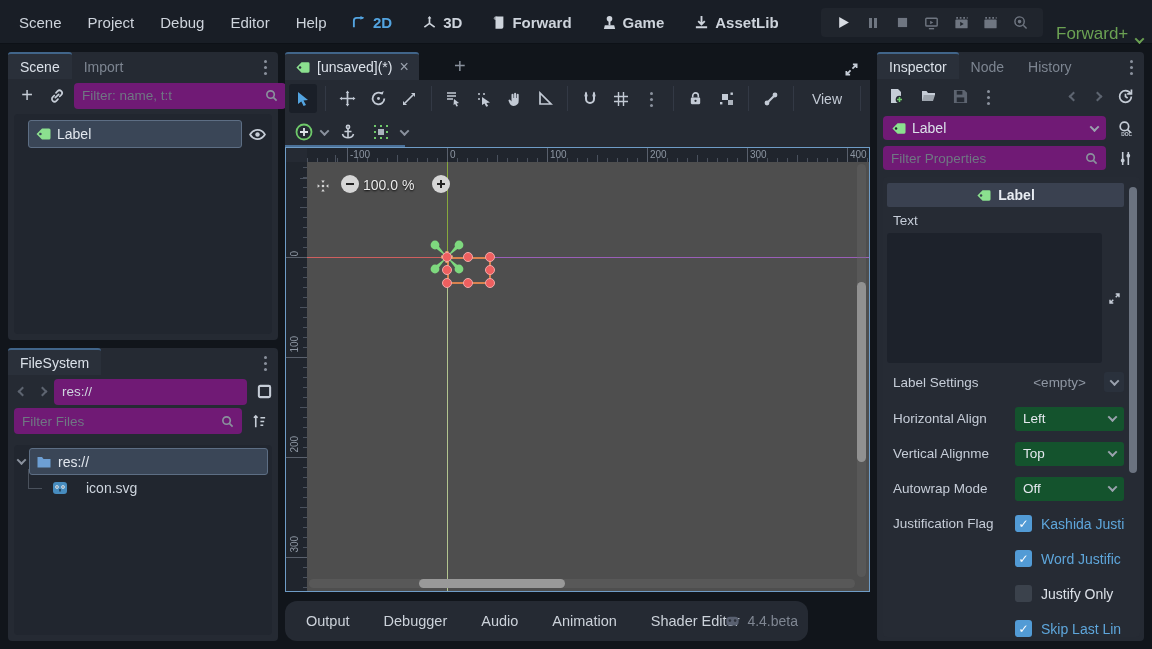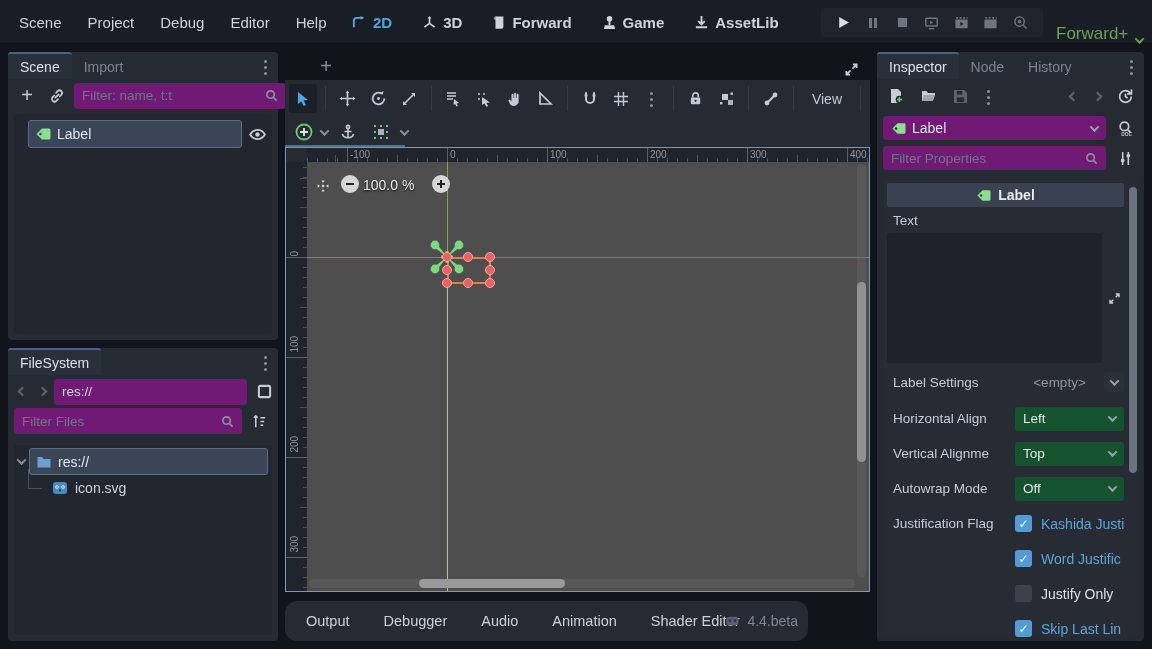--- a/index.html
+++ b/index.html
@@ -303,39 +303,49 @@
       <span class="cv down" style="color:#8a919d;flex:none;"></span>
       <div class="sel-row" style="flex:1;height:27px;">
         <span>
             <svg width="16" height="16" viewBox="0 0 16 16">
               <path d="M1.5 3h4.5l1.5 2h7v8.5h-13z" fill="#6d9fd4"></path>
             </svg>
           </span>
         <span>res://</span>
       </div>
     </div>
-    <div style="display:flex;align-items:center;gap:7px;height:26px;margin:0 4px 0 14px;position:relative;">
+    <div style="display:flex;align-items:center;gap:18px;height:26px;margin:0 4px 0 14px;position:relative;">
       <span style="position:absolute;left:0;top:-6px;width:1px;height:19px;background:#4a515c;"></span>
       <span style="position:absolute;left:0;top:13px;width:14px;height:1px;background:#4a515c;"></span>
       <span style="margin-left:24px;">
           <svg width="16" height="16" viewBox="0 0 16 16">
             <rect x="1" y="2" width="14" height="12" rx="3" fill="#478cbf"></rect>
             <circle cx="5" cy="7" r="1.7" fill="#fff"></circle>
             <circle cx="11" cy="7" r="1.7" fill="#fff"></circle>
             <circle cx="5" cy="7" r=".8" fill="#2a4a66"></circle>
             <circle cx="11" cy="7" r=".8" fill="#2a4a66"></circle>
             <rect x="7" y="9" width="2" height="2.5" fill="#2a4a66"></rect>
           </svg>
         </span>
       <span style="color:#ced5de;">icon.svg</span>
     </div>
   </div>
 </div>
 
 <div class="scene-tabstrip abs">
+  <div class="scene-tab">
+    <span>
+        <svg width="15" height="15" viewBox="0 0 16 16">
+          <path d="M1.5 8L7 2.5h7A1.5 1.5 0 0 1 15.5 4v8a1.5 1.5 0 0 1-1.5 1.5H7z" fill="var(--c-node_green)"></path>
+          <circle cx="5.4" cy="8" r="1.3" fill="#2a303a"></circle>
+        </svg>
+      </span>
+    <span>[unsaved](*)</span>
+    <span style="color:#9aa1ad;font-size:16px;line-height:1;">×</span>
+  </div>
   <span class="tb-btn" style="margin-left:28px;font-size:20px;color:#8a919d;align-self:center;">+</span>
   <span class="tb-btn" style="position:absolute;right:6px;top:4px;">
       <svg width="15" height="15" viewBox="0 0 16 16" fill="none" stroke="#c6cdd7" stroke-width="1.8">
         <path d="M9.5 2.5H13.5V6.5M13.5 2.5L9 7M6.5 13.5H2.5V9.5M2.5 13.5L7 9"></path>
       </svg>
     </span>
 </div>
 
 <div class="toolbar1 abs">
   <span class="tool active">

